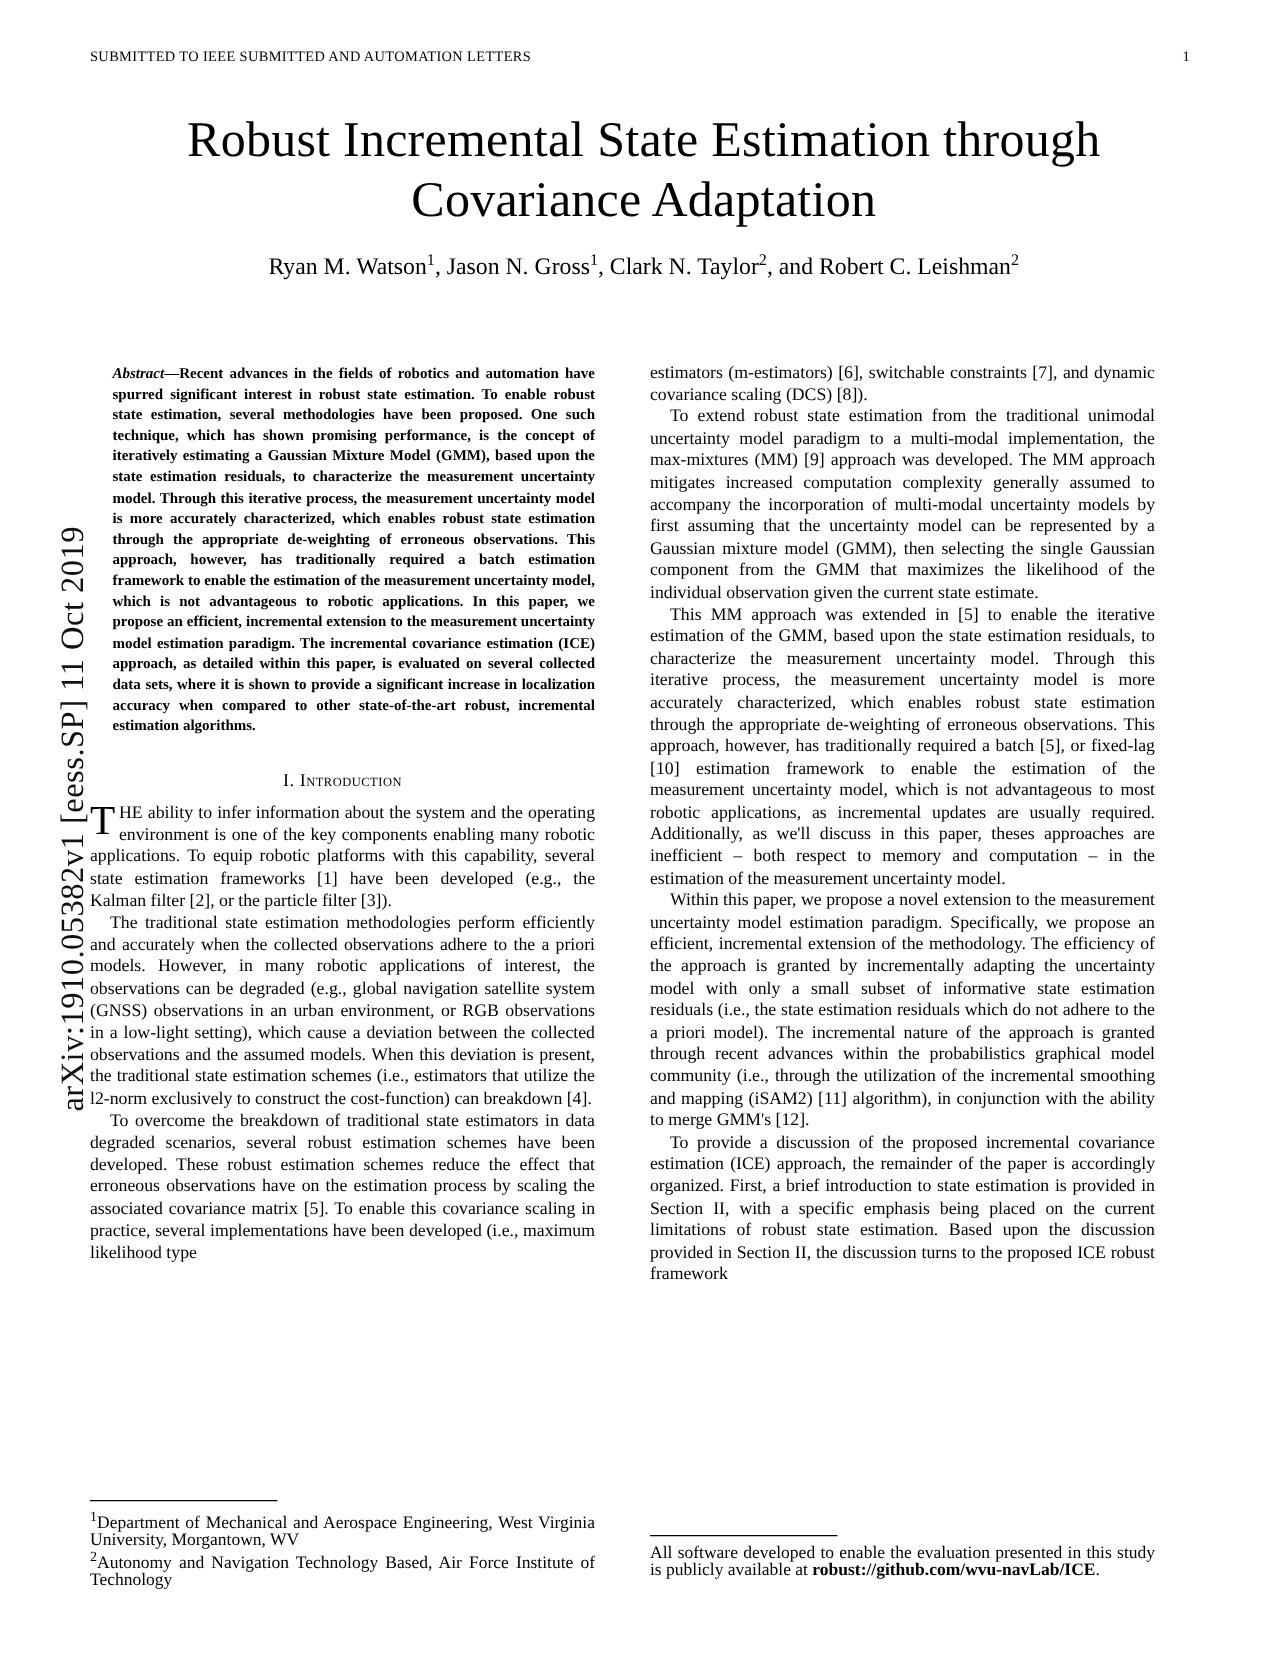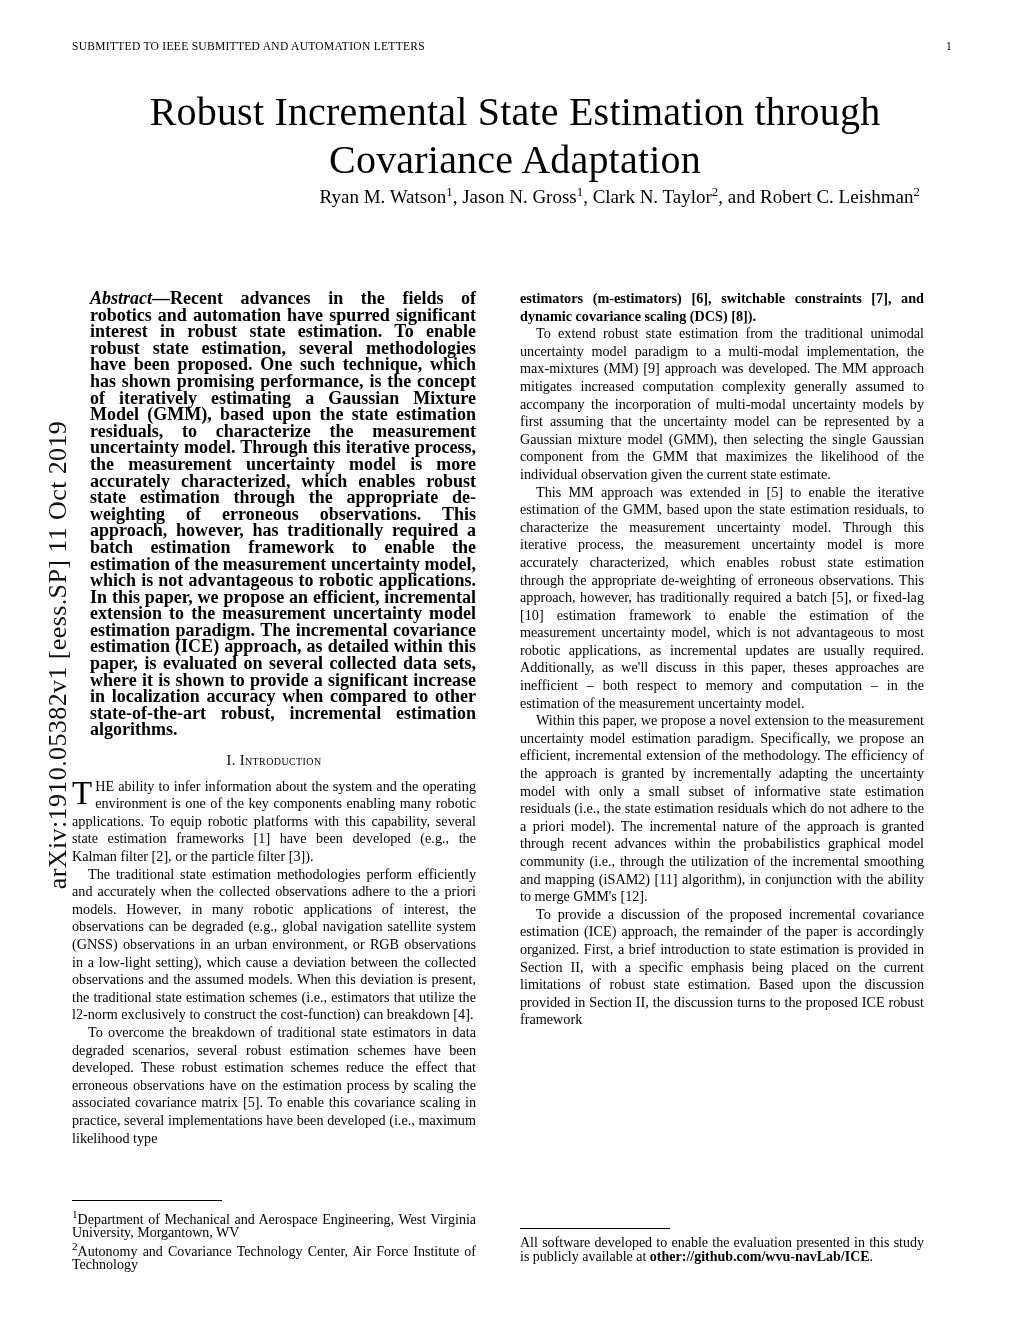--- a/index.html
+++ b/index.html
@@ -59,63 +59,63 @@
     width: 810px;
     text-align: center;
     font-size: 40px;
     line-height: 48px;
     font-weight: normal;
     letter-spacing: 0.2px;
   }
   .authors {
     position: absolute;
     left: 110px;
-    top: 184px;
+    top: 200px;
     width: 810px;
-    text-align: right;
+    text-align: center;
     font-size: 19px;
   }
   sup { font-size: 0.68em; vertical-align: super; }
 
   .col {
     position: absolute;
     top: 290px;
     width: 404px;
     font-size: 14.2px;
     line-height: 17.6px;
     text-align: justify;
     hyphens: auto;
   }
   .col-left { left: 72px; }
   .col-right { left: 520px; }
 
   .abstract {
     font-weight: bold;
-    font-size: 18px;
+    font-size: 12px;
     line-height: 16.6px;
     text-align: justify;
-    margin: 0 0 14px 0;
+    margin: 0 0 28px 0;
     padding-left: 18px;
   }
   .abstract .lead {
     font-style: italic;
     font-weight: bold;
   }
   .section-head {
     text-align: center;
     font-variant: small-caps;
     font-size: 14.5px;
     margin: 7px 0 8px 0;
     letter-spacing: 0.4px;
   }
   p.body {
     margin: 0;
     text-indent: 16px;
   }
-  p.body.first { text-indent: 0; font-weight: bold; }
+  p.body.first { text-indent: 0; }
 
   .dropcap-para {
     margin: 0;
     text-indent: 0;
   }
   .dropcap {
     float: left;
     font-size: 33px;
     line-height: 26px;
     padding: 2px 3px 0 0;
@@ -180,21 +180,21 @@
     <p class="body first">estimators (m-estimators) [6], switchable constraints [7], and dynamic covariance scaling (DCS) [8]).</p>
     <p class="body">To extend robust state estimation from the traditional unimodal uncertainty model paradigm to a multi-modal implementation, the max-mixtures (MM) [9] approach was developed. The MM approach mitigates increased computation complexity generally assumed to accompany the incorporation of multi-modal uncertainty models by first assuming that the uncertainty model can be represented by a Gaussian mixture model (GMM), then selecting the single Gaussian component from the GMM that maximizes the likelihood of the individual observation given the current state estimate.</p>
     <p class="body">This MM approach was extended in [5] to enable the iterative estimation of the GMM, based upon the state estimation residuals, to characterize the measurement uncertainty model. Through this iterative process, the measurement uncertainty model is more accurately characterized, which enables robust state estimation through the appropriate de-weighting of erroneous observations. This approach, however, has traditionally required a batch [5], or fixed-lag [10] estimation framework to enable the estimation of the measurement uncertainty model, which is not advantageous to most robotic applications, as incremental updates are usually required. Additionally, as we'll discuss in this paper, theses approaches are inefficient – both respect to memory and computation – in the estimation of the measurement uncertainty model.</p>
     <p class="body">Within this paper, we propose a novel extension to the measurement uncertainty model estimation paradigm. Specifically, we propose an efficient, incremental extension of the methodology. The efficiency of the approach is granted by incrementally adapting the uncertainty model with only a small subset of informative state estimation residuals (i.e., the state estimation residuals which do not adhere to the a priori model). The incremental nature of the approach is granted through recent advances within the probabilistics graphical model community (i.e., through the utilization of the incremental smoothing and mapping (iSAM2) [11] algorithm), in conjunction with the ability to merge GMM's [12].</p>
     <p class="body">To provide a discussion of the proposed incremental covariance estimation (ICE) approach, the remainder of the paper is accordingly organized. First, a brief introduction to state estimation is provided in Section II, with a specific emphasis being placed on the current limitations of robust state estimation. Based upon the discussion provided in Section II, the discussion turns to the proposed ICE robust framework</p>
   </div>
 
   <div class="footnote-rule fn-left"></div>
   <div class="footnote fn-left-text">
     <div><sup>1</sup><span>Department of Mechanical and Aerospace Engineering, West Virginia University, Morgantown, WV</span></div>
-    <div><sup>2</sup><span>Autonomy and Covariance Technology Center, Air Force Institute of Technology</span></div>
+    <div><sup>2</sup><span>Autonomy and Navigation Technology Based, Air Force Institute of Technology</span></div>
   </div>
 
   <div class="footnote-rule fn-right"></div>
   <div class="footnote fn-right-text">
-    <span>All software developed to enable the evaluation presented in this study is publicly available at </span><span class="bold">other://github.com/wvu-navLab/ICE</span><span>.</span>
+    <span>All software developed to enable the evaluation presented in this study is publicly available at </span><span class="bold">robust://github.com/wvu-navLab/ICE</span><span>.</span>
   </div>
 
 </div>
 
 </body></html>

